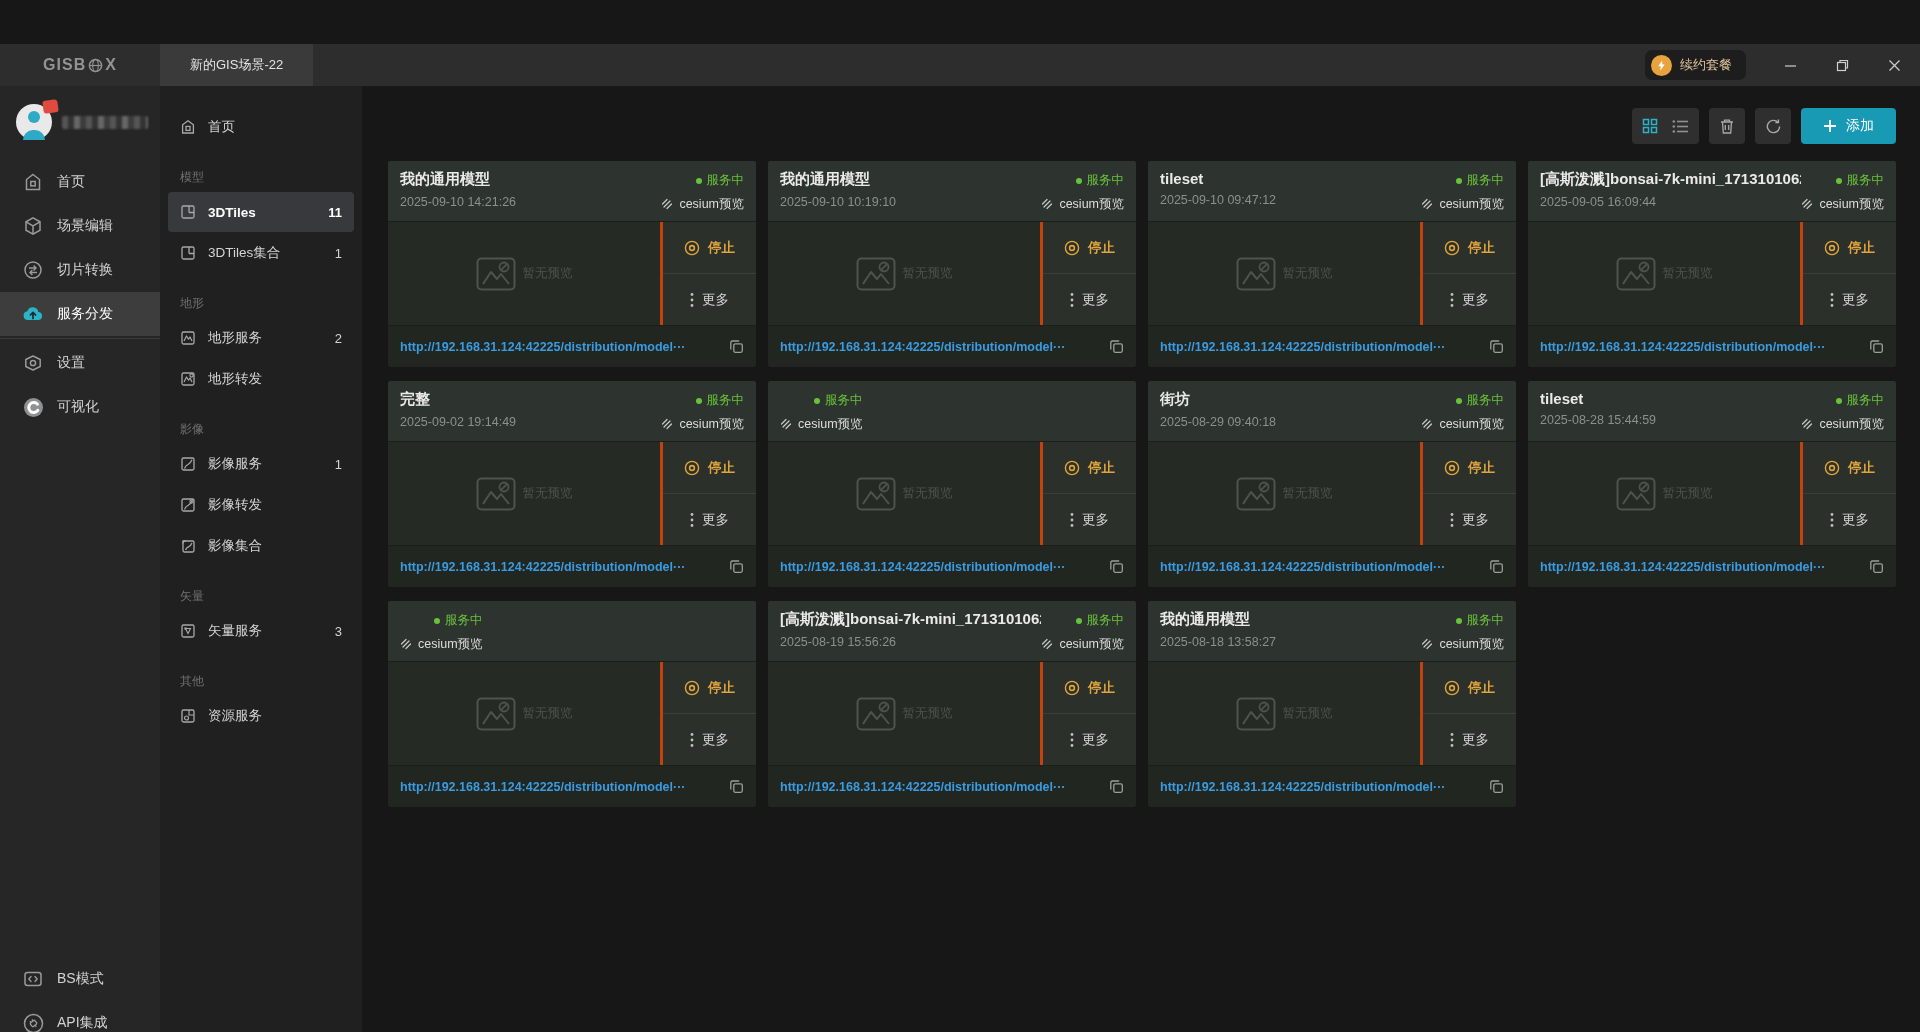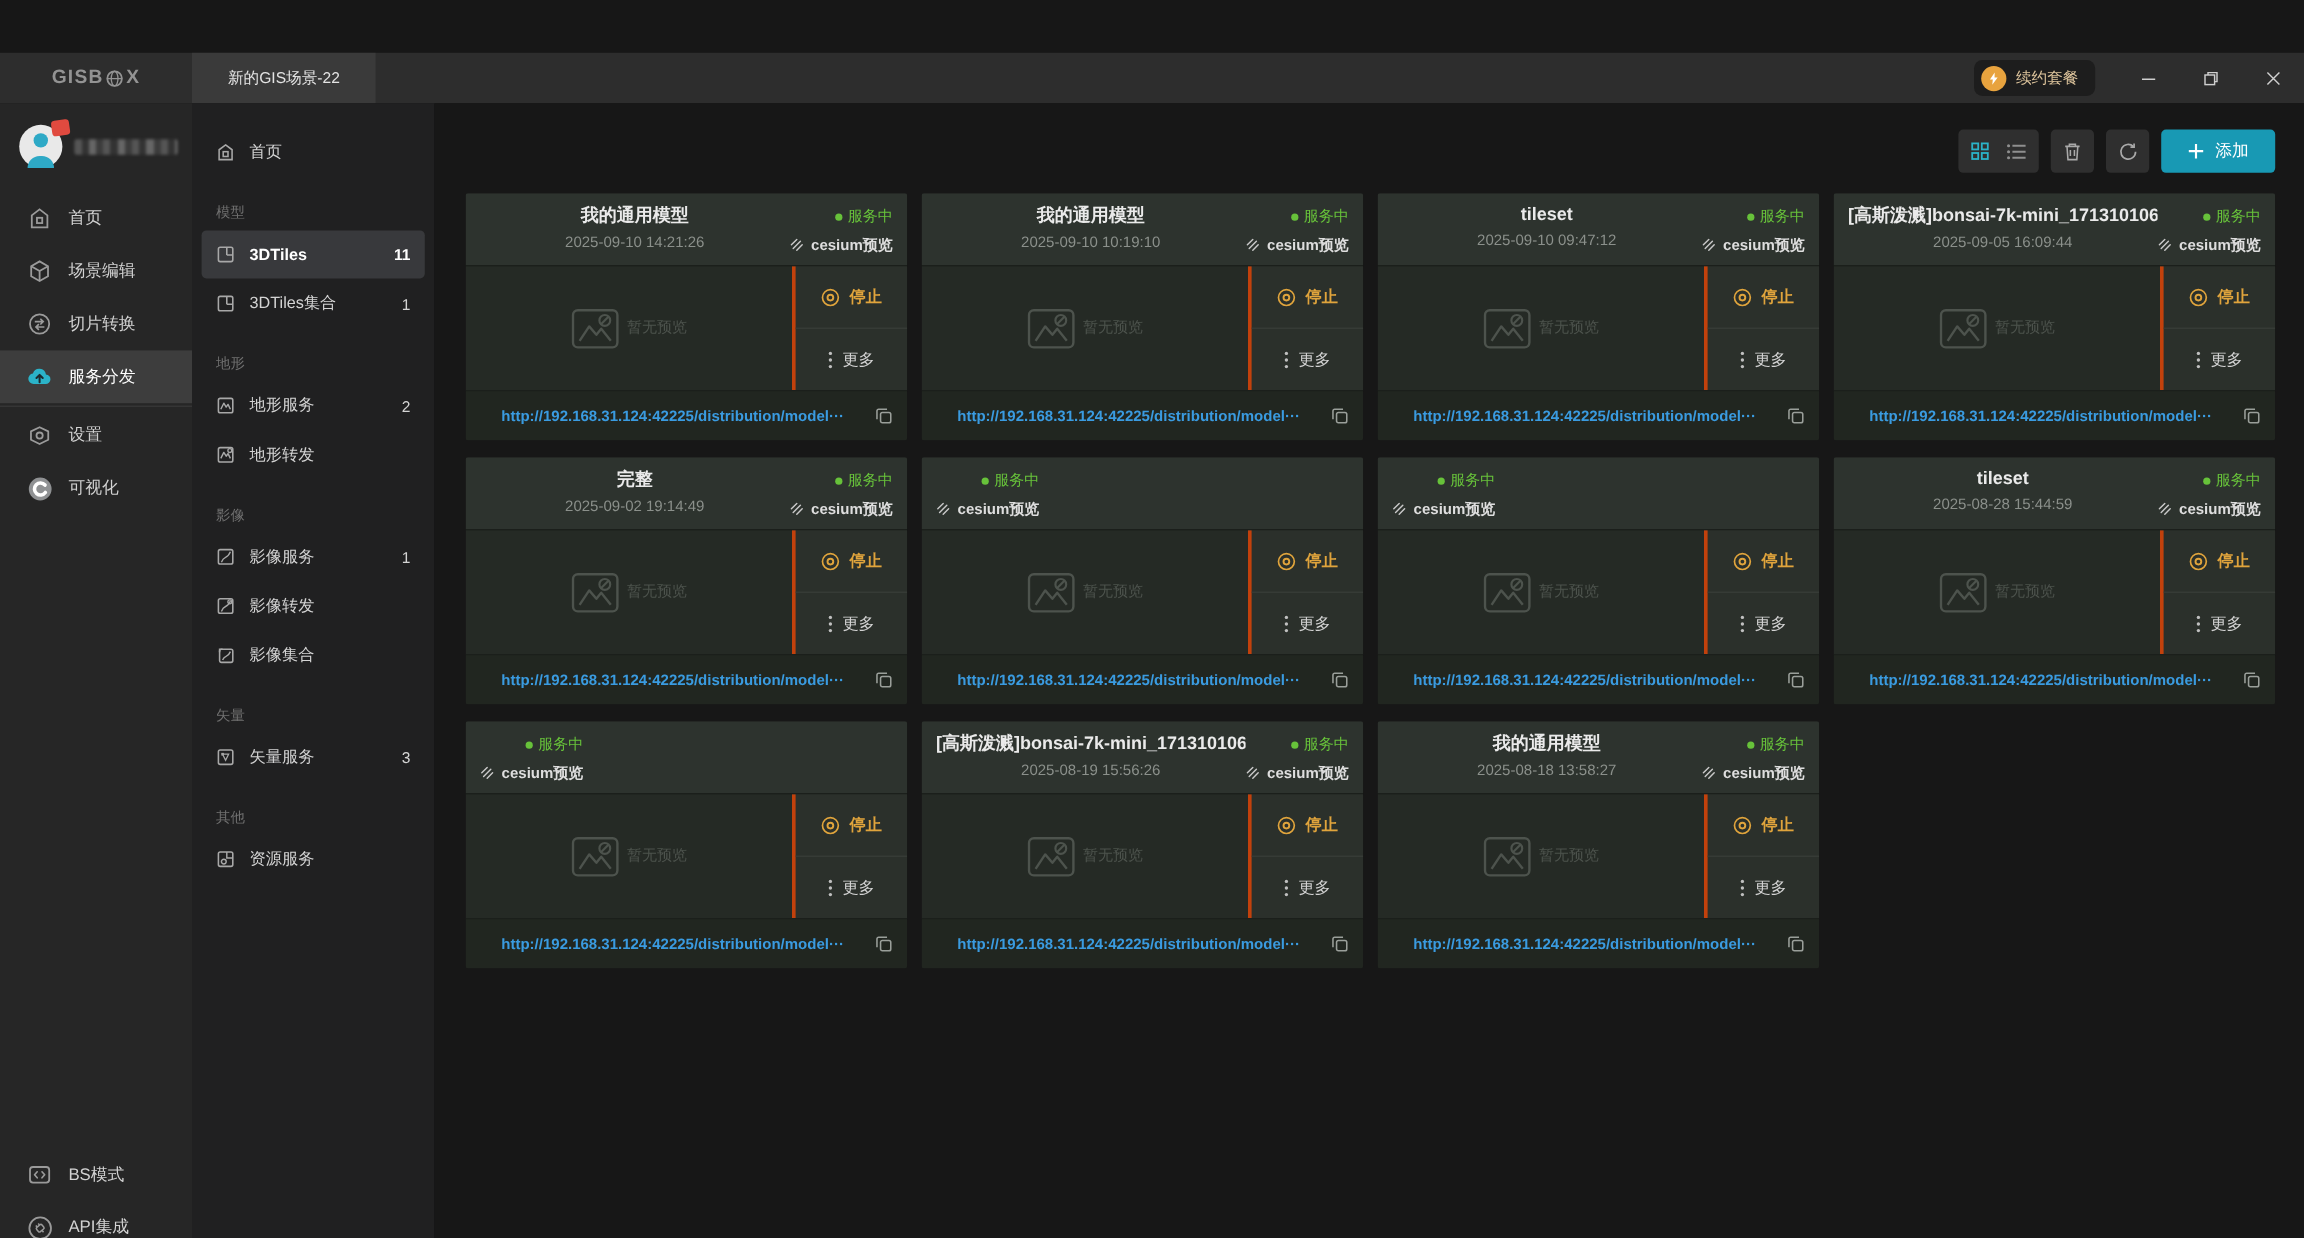--- a/index.html
+++ b/index.html
@@ -63,29 +63,29 @@
   .search-box input::placeholder { color:#6f6f6f; }
   .tb-right { margin-left:auto; display:flex; align-items:center; gap:10px; }
   .view-toggle { height:36px; background:#2f2f2f; border-radius:4px; display:flex; align-items:center; padding:0 10px; gap:14px; }
   .sq-btn { width:36px; height:36px; background:#2f2f2f; border-radius:4px; display:flex;
     align-items:center; justify-content:center; color:#a9a9a9; cursor:pointer; }
   .add-btn { height:36px; background:#1899b4; border-radius:4px; color:#fff; display:flex;
     align-items:center; gap:9px; padding:0 22px; font-size:14px; cursor:pointer; }
 
   
   .grid { margin-top:17px; display:grid; grid-template-columns:repeat(4,368px); gap:14px 12px; }
-  .card { width:368px; height:206px; display:flex; flex-direction:column; border-radius:2px; overflow:hidden;text-align:center; }
+  .card { width:368px; height:206px; display:flex; flex-direction:column; border-radius:2px; overflow:hidden; }
   .card-head { height:60px; background:#2d332e; padding:9px 12px 0 12px; display:flex; }
   .ch-left { flex:1; min-width:0; }
   .card-title { font-size:15px; font-weight:700; color:#eaeaea; white-space:nowrap; overflow:hidden; }
   .card-time { margin-top:6px; font-size:12.5px; color:#8b908b; }
   .ch-right { display:flex; flex-direction:column; align-items:flex-end; white-space:nowrap; }
   .status { display:flex; align-items:center; gap:5px; font-size:12.5px; color:#67c23a; margin-top:2px; }
   .status .dot { width:6px; height:6px; border-radius:50%; background:#67c23a; }
-  .cesium-link { margin-top:7px; display:flex; align-items:center; gap:5px; font-size:12.5px; color:#dedede; cursor:pointer;font-weight:bold; }
+  .cesium-link { margin-top:7px; display:flex; align-items:center; gap:5px; font-size:12.5px; color:#dedede; cursor:pointer; }
   .card-body { height:104px; display:flex; background:#252a25; border-top:1px solid #1b1f1b; }
   .preview { flex:1; display:flex; flex-direction:row; align-items:center; justify-content:center; gap:7px; color:#4d534d; }
   .noprev { font-size:12.5px; color:#4d534d; }
   .actions { width:96px; background:#2b302b; border-left:3px solid #c2410c; display:flex; flex-direction:column; }
   .act { flex:1; display:flex; align-items:center; justify-content:center; gap:8px; font-size:13.5px; cursor:pointer; }
   .act.stop { color:#e0a43c; border-bottom:1px solid #3a3f3a; font-weight:700; }
   .act.more { color:#d2d2d2; }
   .card-foot { height:42px; background:#212620; border-top:1px solid #1b1f1b; display:flex;
     align-items:center; padding:0 12px; gap:8px; }
   .url { flex:1; min-width:0; font-size:12.5px; font-weight:700; color:#3a9be0; white-space:nowrap;
@@ -766,20 +766,24 @@
         <svg width="15" height="15" viewBox="0 0 15 15">
           <rect x="4.8" y="4.8" width="8.5" height="8.5" rx="1.5" fill="none" stroke="currentColor" stroke-width="1.3"></rect>
           <path d="M10.2 2 H3.2 A1.4 1.4 0 0 0 1.8 3.4 V10.4" fill="none" stroke="currentColor" stroke-width="1.3"></path>
         </svg>
       </span>
     </div>
   </div>
 
   <div class="card">
     <div class="card-head">
+      <div class="ch-left">
+        <div class="card-title">街坊</div>
+        <div class="card-time">2025-08-29 09:40:18</div>
+      </div>
       <div class="ch-right">
         <div class="status">
           <span class="dot"></span>
           <span>服务中</span>
         </div>
         <div class="cesium-link">
           <svg width="13" height="13" viewBox="0 0 13 13">
             <g stroke="#c9c9c9" stroke-width="1.2" stroke-linecap="round">
               <line x1="1.5" y1="6" x2="6" y2="1.5"></line>
                       <line x1="3" y1="9" x2="9" y2="3"></line>

